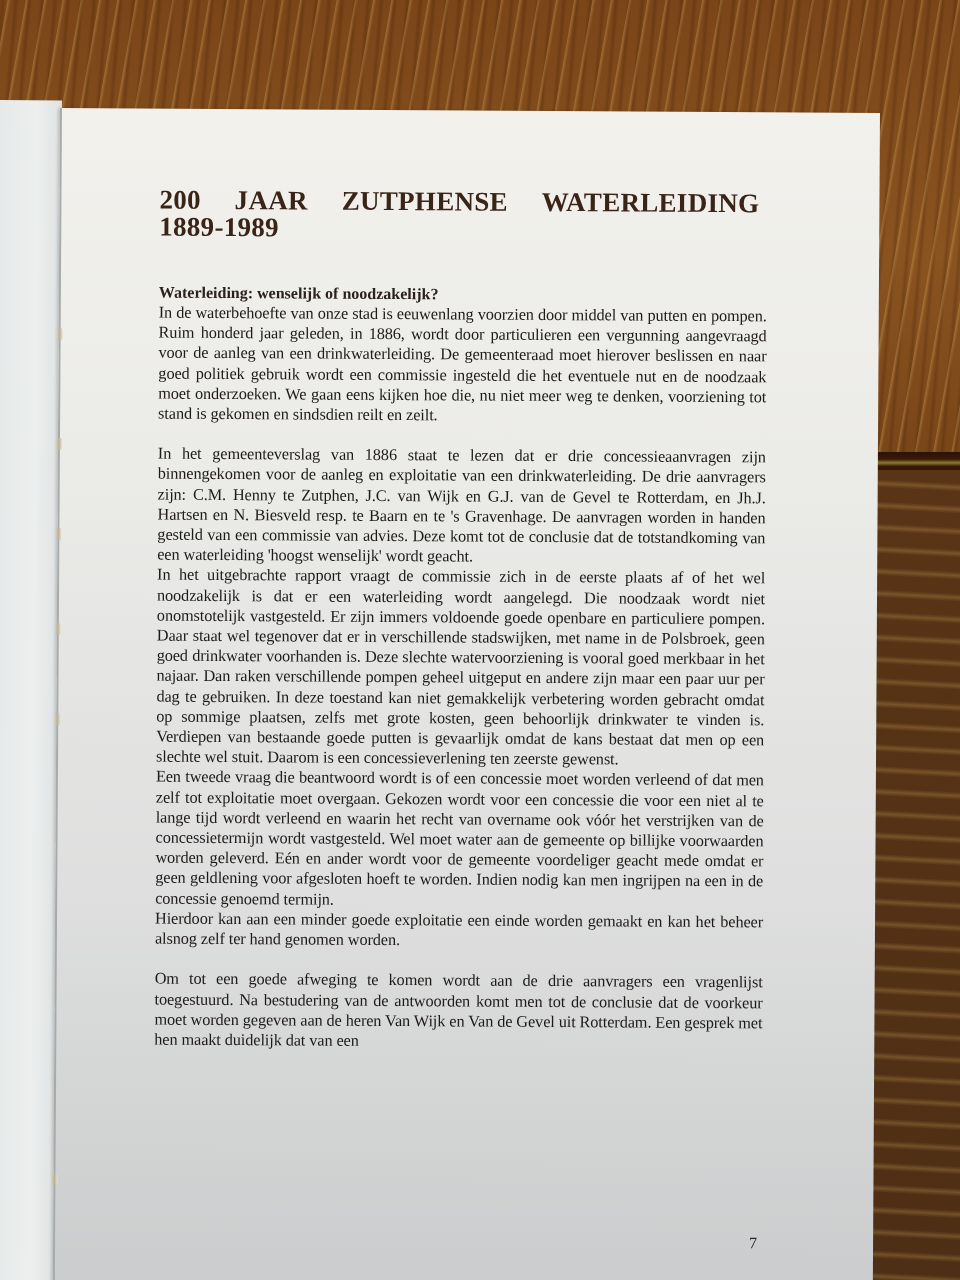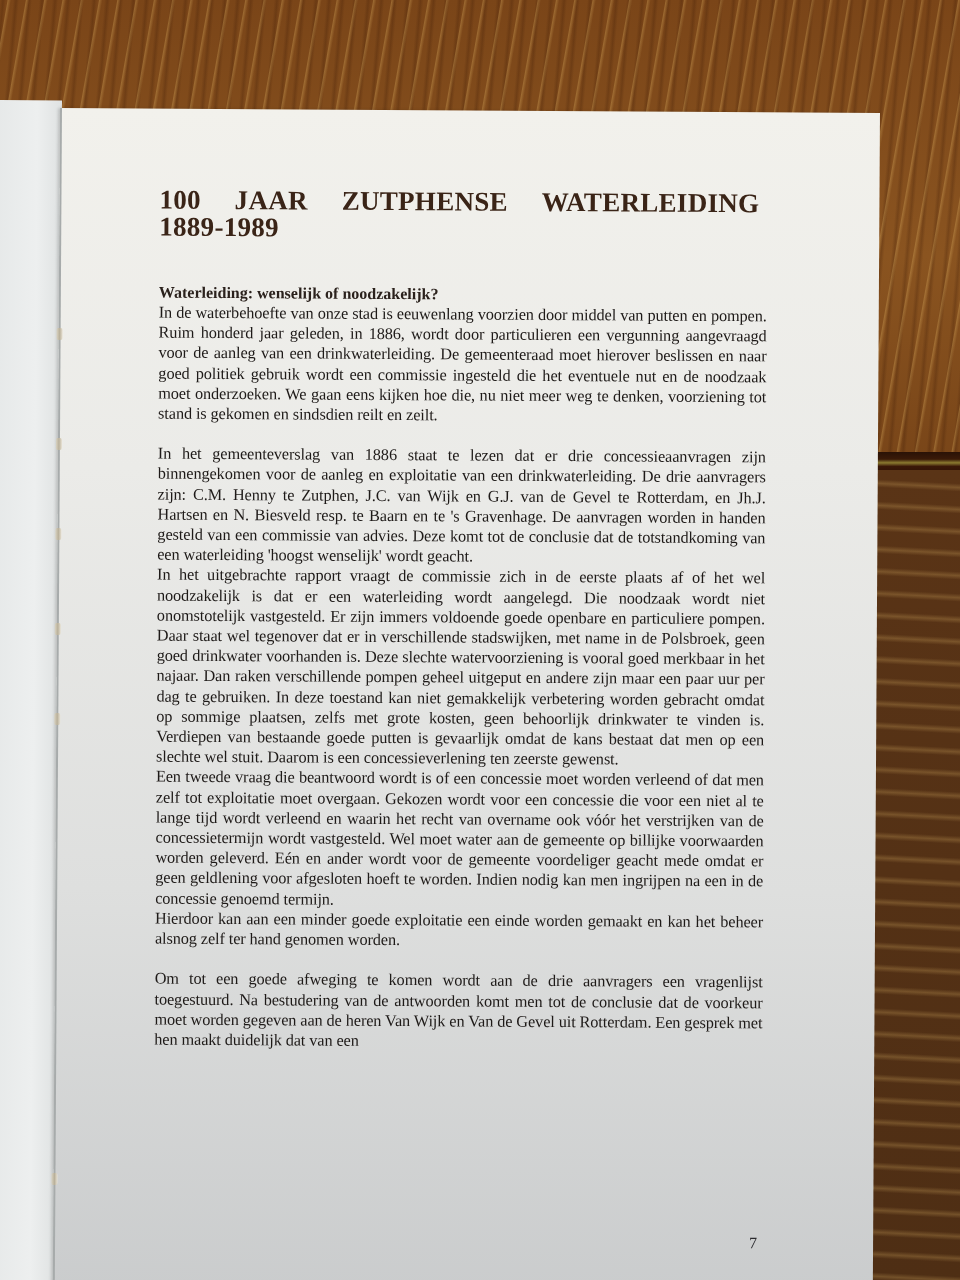--- a/index.html
+++ b/index.html
@@ -138,21 +138,21 @@
   <div class="stitch" style="top:220px"></div>
   <div class="stitch" style="top:330px"></div>
   <div class="stitch" style="top:420px"></div>
   <div class="stitch" style="top:515px"></div>
   <div class="stitch" style="top:605px"></div>
   <div class="stitch" style="top:1065px"></div>
 
   <div class="content">
     <h1 class="title">
       <span class="title-line1">
-        <span>100</span>
+        <span>200</span>
         <span>JAAR</span>
         <span>ZUTPHENSE</span>
         <span>WATERLEIDING</span>
       </span>
       <span class="subtitle-date">1889-1989</span>
     </h1>
 
     <div class="section-heading">Waterleiding: wenselijk of noodzakelijk?</div>
 
     <p class="para">In de waterbehoefte van onze stad is eeuwenlang voorzien door middel van putten en pompen. Ruim honderd jaar geleden, in 1886, wordt door particulieren een vergunning aangevraagd voor de aanleg van een drinkwaterleiding. De gemeenteraad moet hierover beslissen en naar goed politiek gebruik wordt een commissie ingesteld die het eventuele nut en de noodzaak moet onderzoeken. We gaan eens kijken hoe die, nu niet meer weg te denken, voorziening tot stand is gekomen en sindsdien reilt en zeilt.</p>

